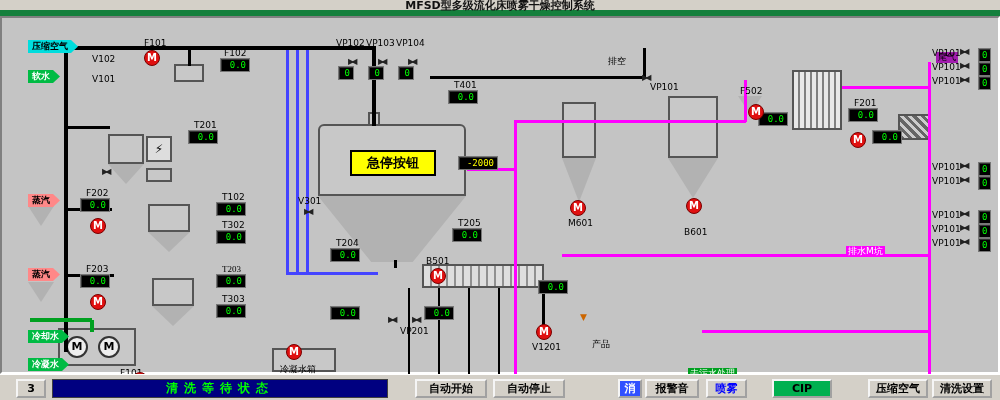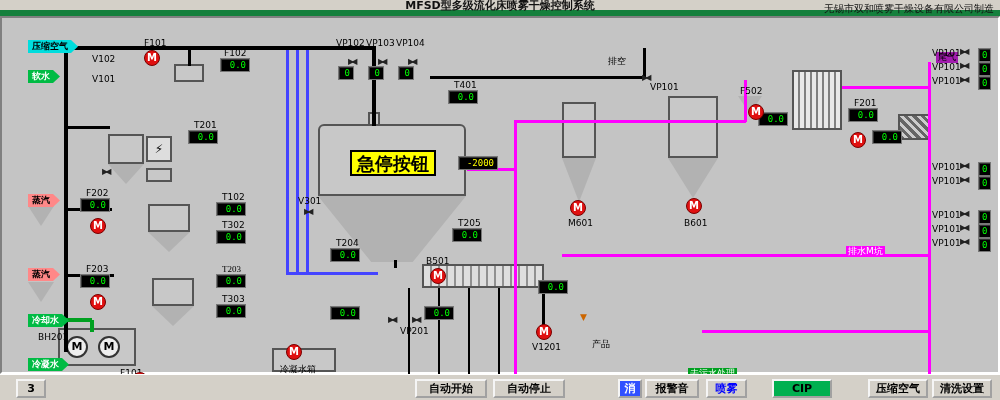--- a/index.html
+++ b/index.html
@@ -46,21 +46,21 @@
   .hatch  { background:repeating-linear-gradient(45deg,#666 0 3px,#ccc 3px 6px); }
   .bed    { background:repeating-linear-gradient(90deg,#dedede 0 6px,#909090 6px 8px); }
   .tank-m {
     position:absolute; width:22px; height:22px; border-radius:50%;
     border:2px solid #333; background:#eee; font-size:11px; font-weight:bold;
     text-align:center; line-height:18px; color:#000;
   }
   .elec { position:absolute; border:2px solid #555; background:#ddd; font-size:12px; text-align:center; line-height:22px; }
   .estop {
     position:absolute; left:348px; top:132px; width:86px; height:26px;
-    background:#ffff00; border:2px solid #000; font-size:18px; font-weight:bold;
+    background:#ffff00; border:2px solid #000; font-size:13px; font-weight:bold;
     color:#000; cursor:pointer; z-index:5; font-family:"DejaVu Sans", sans-serif;
   }
   .watermark {
     position:absolute; left:66px; top:70px; z-index:50; font-size:35px; font-weight:bold;
     color:#ff0000; letter-spacing:2px; white-space:nowrap;
     text-shadow:-2px -2px 0 #fff,2px -2px 0 #fff,-2px 2px 0 #fff,2px 2px 0 #fff,
                 -2px 0 0 #fff,2px 0 0 #fff,0 -2px 0 #fff,0 2px 0 #fff;
   }
   
   .bottombar {
@@ -77,21 +77,20 @@
     background:#000080; border:1px solid #404040;
     display:flex; align-items:center; justify-content:center;
   }
   .status span { color:#00ff00; font-size:12px; font-weight:bold; letter-spacing:6px; }
 </style>
 </head>
 <body>
 
 <div class="titlebar">
   <span class="title">MFSD型多级流化床喷雾干燥控制系统</span>
-  <span class="maker">无锡市双和喷雾干燥设备有限公司制造</span>
 </div>
 
 <div class="diagram">
 
   <div class="vessel" style="left:172px;top:46px;width:30px;height:18px;"></div>
 
   <div class="vessel" style="left:106px;top:116px;width:36px;height:30px;"></div>
   <div class="cone" style="left:106px;top:146px;width:36px;height:20px;"></div>
   <div class="elec" style="left:144px;top:118px;width:26px;height:26px;">⚡</div>
   <div class="vessel" style="left:144px;top:150px;width:26px;height:14px;"></div>
@@ -178,21 +177,21 @@
     <div class="lbl" style="left: 218px; top: 202px; background: transparent; color: rgb(0, 0, 0);">T302</div>
     <div class="lbl" style="left: 294px; top: 178px; background: transparent; color: rgb(0, 0, 0);">V301</div>
     <div class="lbl" style="left: 82px; top: 246px; background: transparent; color: rgb(0, 0, 0);">F203</div>
     <div class="lbl" style="left: 218px; top: 246px; background: transparent; color: rgb(0, 0, 0); font-family: Liberation Serif, serif;">T203</div>
     <div class="lbl" style="left: 218px; top: 276px; background: transparent; color: rgb(0, 0, 0);">T303</div>
     <div class="lbl" style="left: 332px; top: 220px; background: transparent; color: rgb(0, 0, 0);">T204</div>
     <div class="lbl" style="left: 454px; top: 200px; background: transparent; color: rgb(0, 0, 0);">T205</div>
     <div class="lbl" style="left: 422px; top: 238px; background: transparent; color: rgb(0, 0, 0);">B501</div>
     <div class="lbl" style="left: 396px; top: 308px; background: transparent; color: rgb(0, 0, 0);">VP201</div>
     <div class="lbl" style="left: 564px; top: 200px; background: transparent; color: rgb(0, 0, 0);">M601</div>
-    <div class="lbl" style="left: 680px; top: 200px; background: transparent; color: rgb(0, 0, 0);">B601</div>
+    <div class="lbl" style="left: 680px; top: 209px; background: transparent; color: rgb(0, 0, 0);">B601</div>
     <div class="lbl" style="left: 528px; top: 324px; background: transparent; color: rgb(0, 0, 0);">V1201</div>
     <div class="lbl" style="left: 34px; top: 314px; background: transparent; color: rgb(0, 0, 0);">BH201</div>
     <div class="lbl" style="left: 276px; top: 346px; background: transparent; color: rgb(0, 0, 0);">冷凝水箱</div>
     <div class="lbl" style="left: 588px; top: 321px; background: transparent; color: rgb(0, 0, 0);">产品</div>
     <div class="lbl" style="left: 576px; top: 294px; background: transparent; color: rgb(204, 102, 0);">▼</div>
     <div class="lbl" style="left: 844px; top: 228px; background: rgb(255, 0, 255); color: rgb(255, 255, 255);">排水M坑</div>
     <div class="lbl" style="left: 686px; top: 350px; background: rgb(0, 160, 32); color: rgb(255, 255, 255);">去污水处理</div>
     <div class="lbl" style="left: 116px; top: 350px; background: transparent; color: rgb(0, 0, 0);">F101</div>
     <div class="lbl" style="left: 928px; top: 30px; background: transparent; color: rgb(0, 0, 0);">VP101</div>
     <div class="lbl" style="left: 928px; top: 44px; background: transparent; color: rgb(0, 0, 0);">VP101</div>
@@ -255,26 +254,29 @@
     <div class="valve" style="left: 958px; top: 58px;">▶◀</div>
     <div class="valve" style="left: 958px; top: 144px;">▶◀</div>
     <div class="valve" style="left: 958px; top: 158px;">▶◀</div>
     <div class="valve" style="left: 958px; top: 192px;">▶◀</div>
     <div class="valve" style="left: 958px; top: 206px;">▶◀</div>
     <div class="valve" style="left: 958px; top: 220px;">▶◀</div>
     <div class="tag" style="left: 26px; top: 22px; background: rgb(0, 221, 221); color: rgb(0, 0, 0);">压缩空气</div>
     <div class="tag" style="left: 26px; top: 52px; background: rgb(0, 187, 68); color: rgb(255, 255, 255);">软水</div>
     <div class="tag" style="left: 26px; top: 176px; background: rgb(255, 136, 136); color: rgb(0, 0, 0);">蒸汽</div>
     <div class="tag" style="left: 26px; top: 250px; background: rgb(255, 136, 136); color: rgb(0, 0, 0);">蒸汽</div>
-    <div class="tag" style="left: 26px; top: 296px; background: rgb(0, 187, 68); color: rgb(255, 255, 255);">冷却水</div>
+    <div class="tag" style="left: 26px; top: 312px; background: rgb(0, 187, 68); color: rgb(255, 255, 255);">冷却水</div>
     <div class="tag" style="left: 26px; top: 340px; background: rgb(0, 187, 68); color: rgb(255, 255, 255);">冷凝水</div>
   </div>
 
 <div class="bottombar">
   <button class="btn" style="left:16px;width:30px;">3</button>
+  <div class="status">
+    <span>清洗等待状态</span>
+  </div>
   <button class="btn" style="left:415px;width:72px;">自动开始</button>
   <button class="btn" style="left:493px;width:72px;">自动停止</button>
   <button class="btn" style="left:618px;width:24px;background:#3050ff;color:#fff;">消</button>
   <button class="btn" style="left:645px;width:54px;">报警音</button>
   <button class="btn" style="left:706px;width:41px;color:#0000ff;">喷雾</button>
   <button class="btn" style="left:772px;width:60px;background:#00b050;">CIP</button>
   <button class="btn" style="left:868px;width:60px;">压缩空气</button>
   <button class="btn" style="left:932px;width:60px;">清洗设置</button>
 </div>
 

